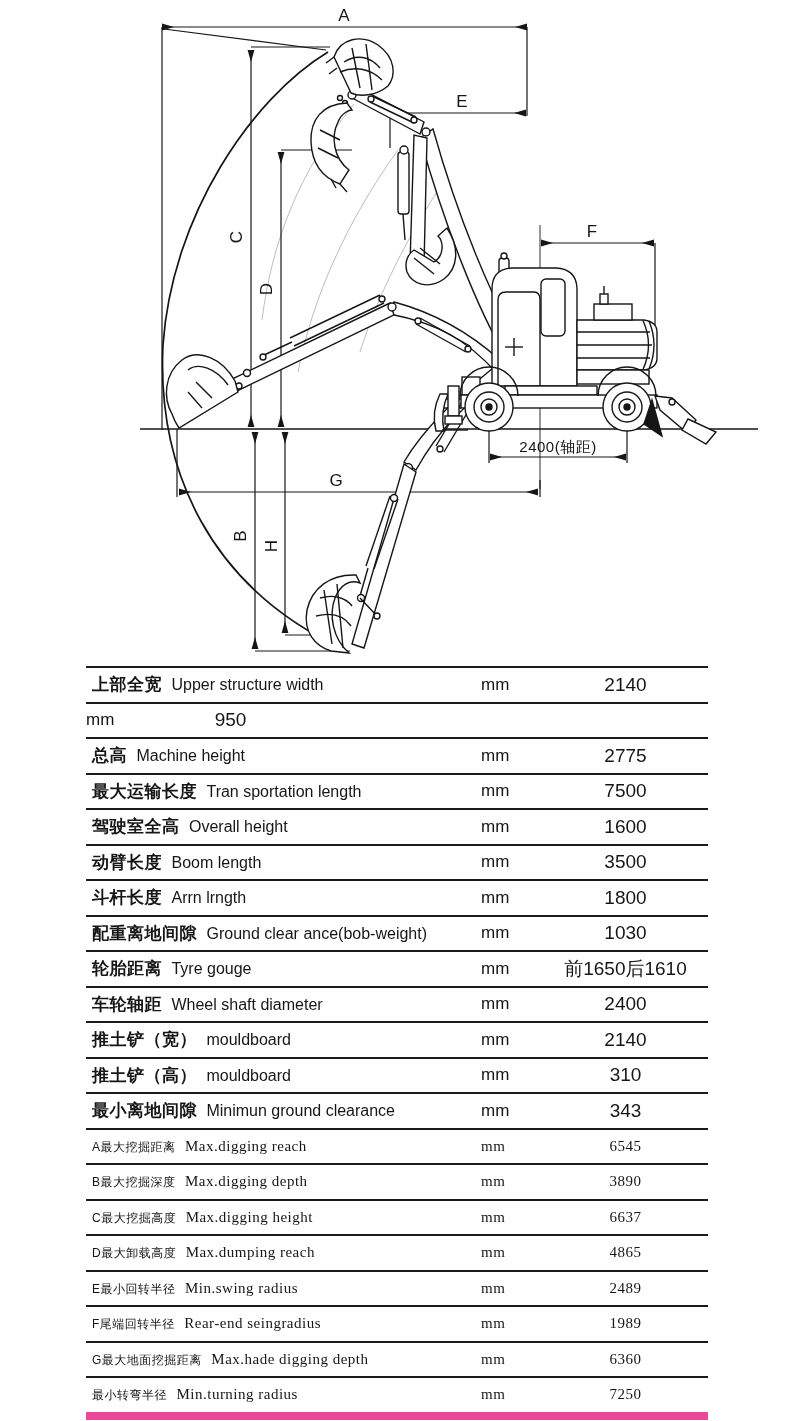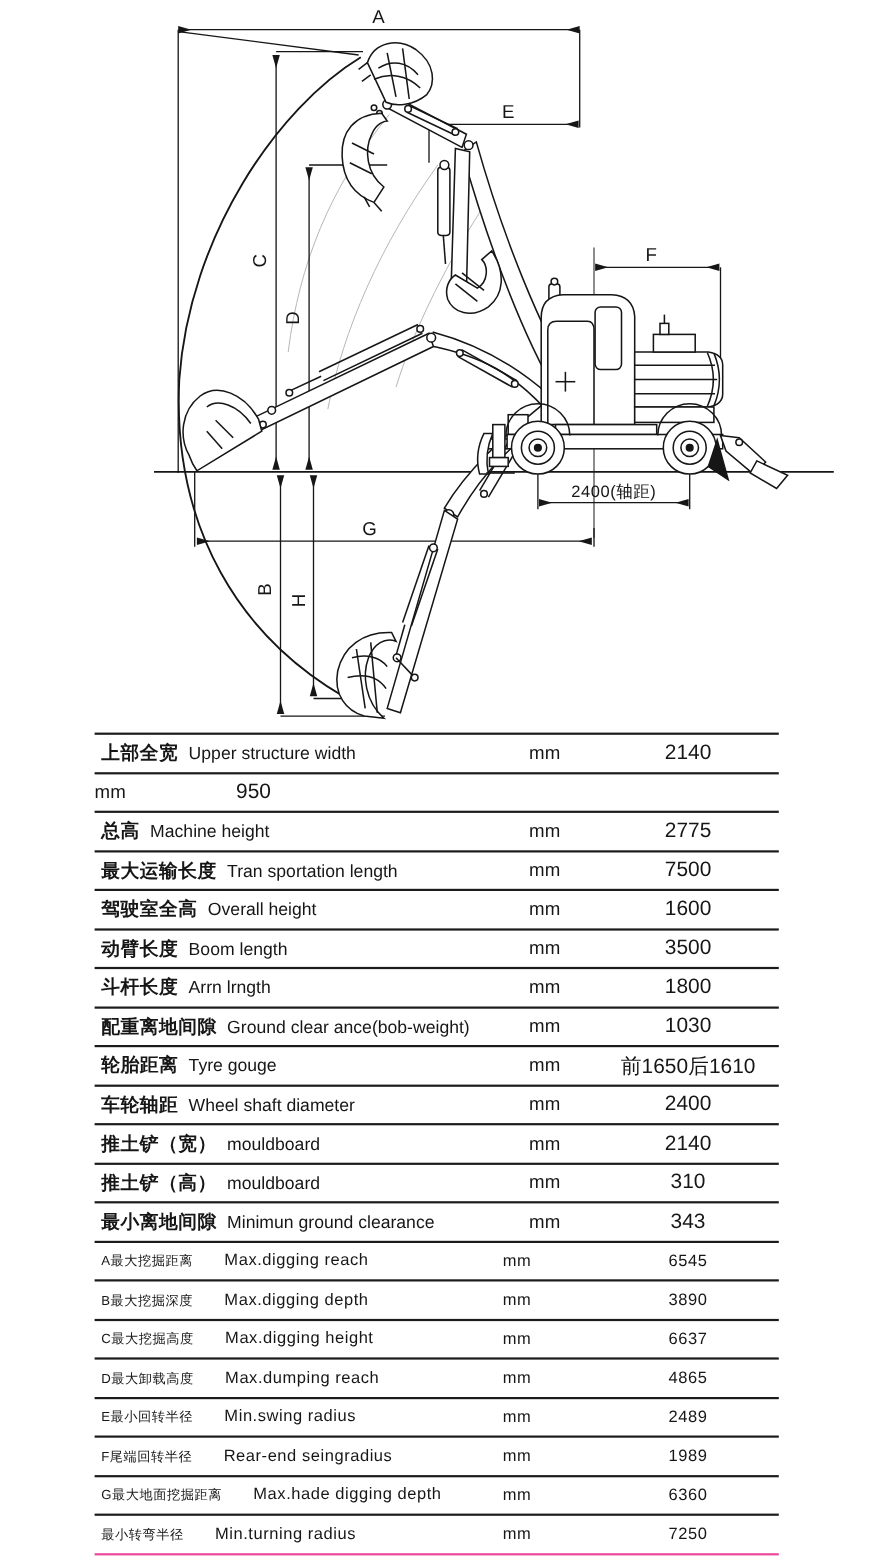--- a/index.html
+++ b/index.html
@@ -3,30 +3,30 @@
 <meta charset="utf-8">
 <style>
   html,body{margin:0;padding:0;background:#ffffff;}
   body{width:800px;height:1421px;position:relative;font-family:"Liberation Sans","DejaVu Sans",sans-serif;color:#161616;}
   .page{position:absolute;inset:0;background:#fff;}
   .diagram{position:absolute;left:0;top:0;width:800px;height:663px;}
   svg text{font-family:"Liberation Sans","DejaVu Sans",sans-serif;fill:#161616;}
   .dimtext{font-size:17px;}
   .wbtext{font-size:15px;letter-spacing:0.5px;}
   
-  .spec-table{position:absolute;left:86px;top:666px;width:622px;border-bottom:2px solid #ec4899;}
+  .spec-table{position:absolute;left:86px;top:666px;width:622px;border-bottom:8px solid #ec4899;}
   .trow{height:33.5px;border-top:2px solid #1b1b1b;display:flex;align-items:center;box-sizing:content-box;}
   .cell-label{flex:1;padding-left:6px;white-space:nowrap;overflow:hidden;}
   .zh{font-size:17px;font-weight:bold;letter-spacing:0.5px;}
   .en{font-size:16px;margin-left:5px;}
   .cell-unit{width:62px;font-size:17px;text-align:left;flex:none;}
   .cell-value{width:165px;font-size:19px;text-align:center;flex:none;}
   .trow.mono .zh{font-weight:normal;font-size:12px;}
   .trow.mono .en,.trow.mono .cell-unit,.trow.mono .cell-value{
-    font-family:Liberation Sans, sans-serif;font-size:15px;letter-spacing:0.5px;margin-left:24px;}
+    font-family:Liberation Serif, serif;font-size:15px;letter-spacing:0.5px;}
 </style>
 </head>
 <body>
 
 <div class="page">
 
   <svg class="diagram" viewBox="0 0 800 663" xmlns="http://www.w3.org/2000/svg">
     <defs>
       <marker id="arw" markerWidth="14" markerHeight="10" refX="12" refY="5" orient="auto-start-reverse" markerUnits="userSpaceOnUse">
         <path d="M1,5 L13,1.6 L13,8.4 Z" fill="#161616"></path>

